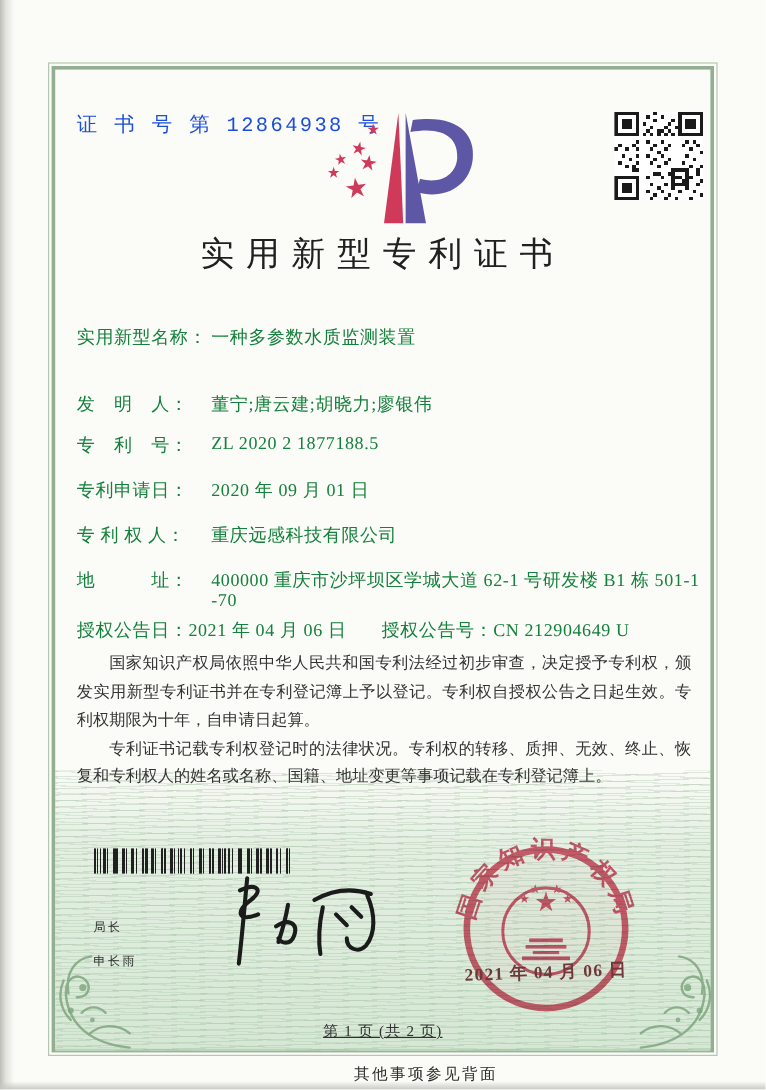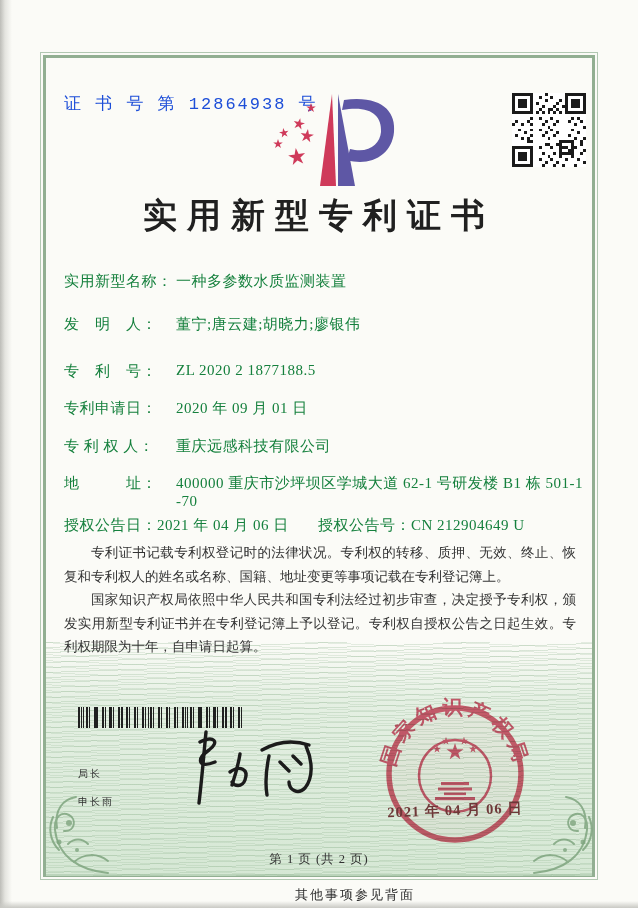--- a/index.html
+++ b/index.html
@@ -35,21 +35,21 @@
       linear-gradient(180deg, rgba(219,235,219,0) 0, rgba(210,230,210,.55) 60px, rgba(201,225,201,.75) 234px);
   }
   .cert-no{
     position:absolute;left:64px;top:92px;
     font-size:17px;letter-spacing:2px;color:#1d4ed8;font-family:Liberation Mono, monospace;
   }
   .logo{position:absolute;left:270px;top:90px;}
   .qr{position:absolute;left:512px;top:93px;width:74px;height:74px;}
   .title{
     position:absolute;left:0;top:193px;width:100%;
-    text-align:center;font-size:34px;font-weight:700;
+    text-align:center;font-size:28px;font-weight:400;
     letter-spacing:10px;color:#202020;
   }
   .fields{position:absolute;left:64px;top:0;width:520px;}
   .frow{
     position:absolute;left:0;width:520px;
     font-size:15px;color:#15803d;letter-spacing:.5px;
     display:flex;align-items:flex-start;
   }
   .flabel{display:inline-block;min-width:112px;white-space:pre;}
   .fvalue{white-space:pre;}
@@ -74,21 +74,21 @@
   }
   .signature{position:absolute;left:162px;top:728px;}
   .seal{position:absolute;left:372px;top:688px;mix-blend-mode:multiply;opacity:.93;}
   .seal-date{
     position:absolute;left:376px;top:801px;width:158px;text-align:center;
     font-size:14.5px;font-weight:700;color:#6e3838;letter-spacing:1px;
     transform:rotate(-2deg);
   }
   .page-info{
     position:absolute;left:0;top:851px;width:100%;text-align:center;
-    font-size:12.5px;color:#303030;letter-spacing:1px;
+    font-size:12.5px;color:#303030;letter-spacing:1px;text-decoration:underline;
   }
   .back-note{
     position:absolute;left:0;top:886px;width:100%;text-align:center;
     font-size:13px;color:#2d2d2d;letter-spacing:2px;padding-left:36px;
   }
   .corner{position:absolute;z-index:2;}
   .corner.left{left:44px;top:790px;}
   .corner.right{left:526px;top:790px;transform:scaleX(-1);}
 </style>
 </head>
@@ -170,21 +170,21 @@
   </g>
 </svg>
 
 <div class="title">实用新型专利证书</div>
 
 <div class="fields">
   <div class="frow" style="top:272px">
     <span class="flabel">实用新型名称：</span>
     <span class="fvalue">一种多参数水质监测装置</span>
   </div>
-  <div class="frow" style="top:315px">
+  <div class="frow" style="top:328px">
     <span class="flabel">发　明　人：</span>
     <span class="fvalue">董宁;唐云建;胡晓力;廖银伟</span>
   </div>
   <div class="frow" style="top:362px">
     <span class="flabel">专　利　号：</span>
     <span class="fvalue">ZL 2020 2 1877188.5</span>
   </div>
   <div class="frow" style="top:399px">
     <span class="flabel">专利申请日：</span>
     <span class="fvalue">2020 年 09 月 01 日</span>
@@ -197,22 +197,22 @@
     <span class="flabel">地　　　址：</span>
     <span class="fvalue"><span>400000 重庆市沙坪坝区学城大道 62-1 号研发楼 B1 栋 501-1</span><span class="addr-l2">-70</span></span>
   </div>
   <div class="frow frow-split" style="top:516px">
     <span style="white-space:pre"><span class="flabel" style="min-width:0">授权公告日：</span><span class="fvalue">2021 年 04 月 06 日</span></span>
     <span class="pair2"><span>授权公告号：</span><span>CN 212904649 U</span></span>
   </div>
 </div>
 
 <div class="paras">
+  <p>国家知识产权局依照中华人民共和国专利法经过初步审查，决定授予专利权，颁发实用新型专利证书并在专利登记簿上予以登记。专利权自授权公告之日起生效。专利权期限为十年，自申请日起算。</p>
   <p>专利证书记载专利权登记时的法律状况。专利权的转移、质押、无效、终止、恢复和专利权人的姓名或名称、国籍、地址变更等事项记载在专利登记簿上。</p>
-  <p>国家知识产权局依照中华人民共和国专利法经过初步审查，决定授予专利权，颁发实用新型专利证书并在专利登记簿上予以登记。专利权自授权公告之日起生效。专利权期限为十年，自申请日起算。</p>
 </div>
 
 <div class="barcode"></div>
 
 <div class="commissioner">
   <div>局长</div>
   <div>申长雨</div>
 </div>
 
 <svg class="signature" width="180" height="80" viewBox="0 0 180 80">

